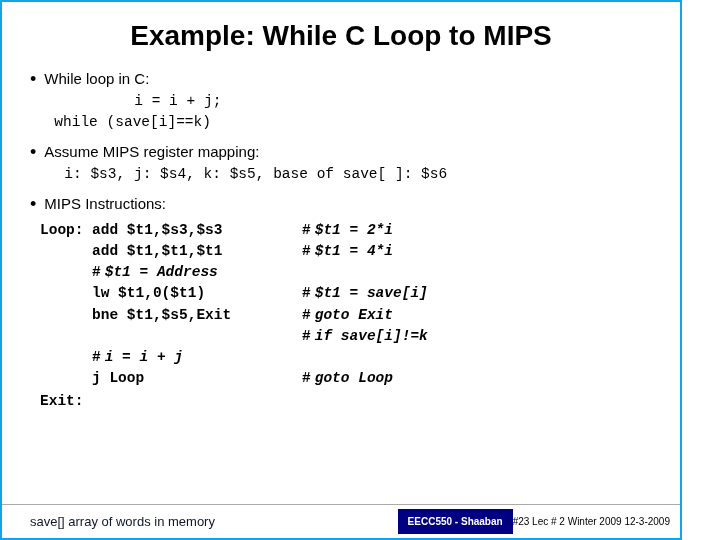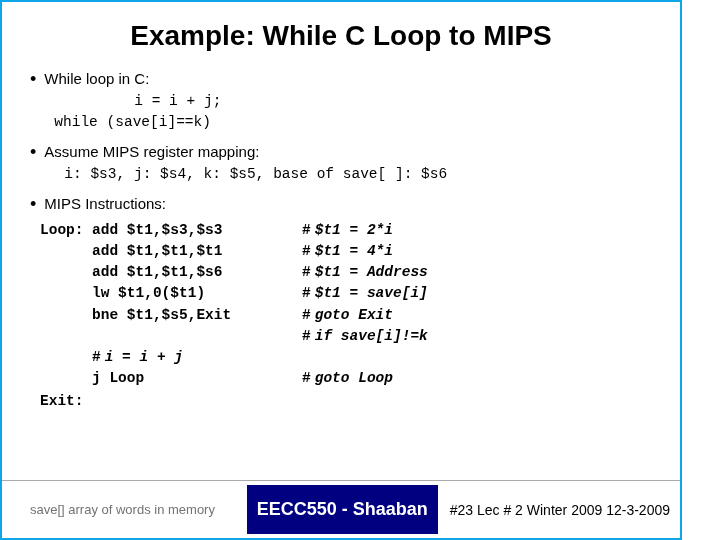--- a/index.html
+++ b/index.html
@@ -88,34 +88,34 @@
       left: 0;
       right: 0;
       display: flex;
       align-items: center;
       justify-content: space-between;
       padding: 4px 10px 4px 28px;
       border-top: 1px solid #aaa;
     }
     .footer-left {
       font-size: 13px;
-      color: #737373;
+      color: #0f172a;
     }
     .footer-right-box {
       background: #000080;
       color: #fff;
-      font-size: 18px;
+      font-size: 10px;
       font-weight: bold;
-      padding: 12px 8px;
+      padding: 5px 8px;
       border: 2px solid #000080;
     }
     .footer-sub {
-      font-size: 14px;
-      color: #000;
-      margin-left: 12px;
+      font-size: 10px;
+      color: #000;
+      margin-left: 0;
     }
     .mips-block {
       margin-left: 10px;
       margin-top: 0;
       font-weight: bold;
     }
     .exit-line {
       font-family: 'Courier New', Courier, monospace;
       font-size: 14.5px;
       margin-top: 4px;
@@ -172,21 +172,20 @@
 
       <div class="mips-row">
         <span class="mips-label"></span>
         <span class="mips-instr">add  $t1,$t1,$t1</span>
         <span class="mips-hash">#</span>
         <span class="mips-comment">$t1 = 4*i</span>
       </div>
 
       <div class="mips-row">
         <span class="mips-label"></span>
-        <span class="mips-instr">add  $t1,$t1,$s6</span>
         <span class="mips-hash">#</span>
         <span class="mips-comment">$t1 = Address</span>
       </div>
 
       <div class="mips-row">
         <span class="mips-label"></span>
         <span class="mips-instr">lw   $t1,0($t1)</span>
         <span class="mips-hash">#</span>
         <span class="mips-comment">$t1 = save[i]</span>
       </div>

